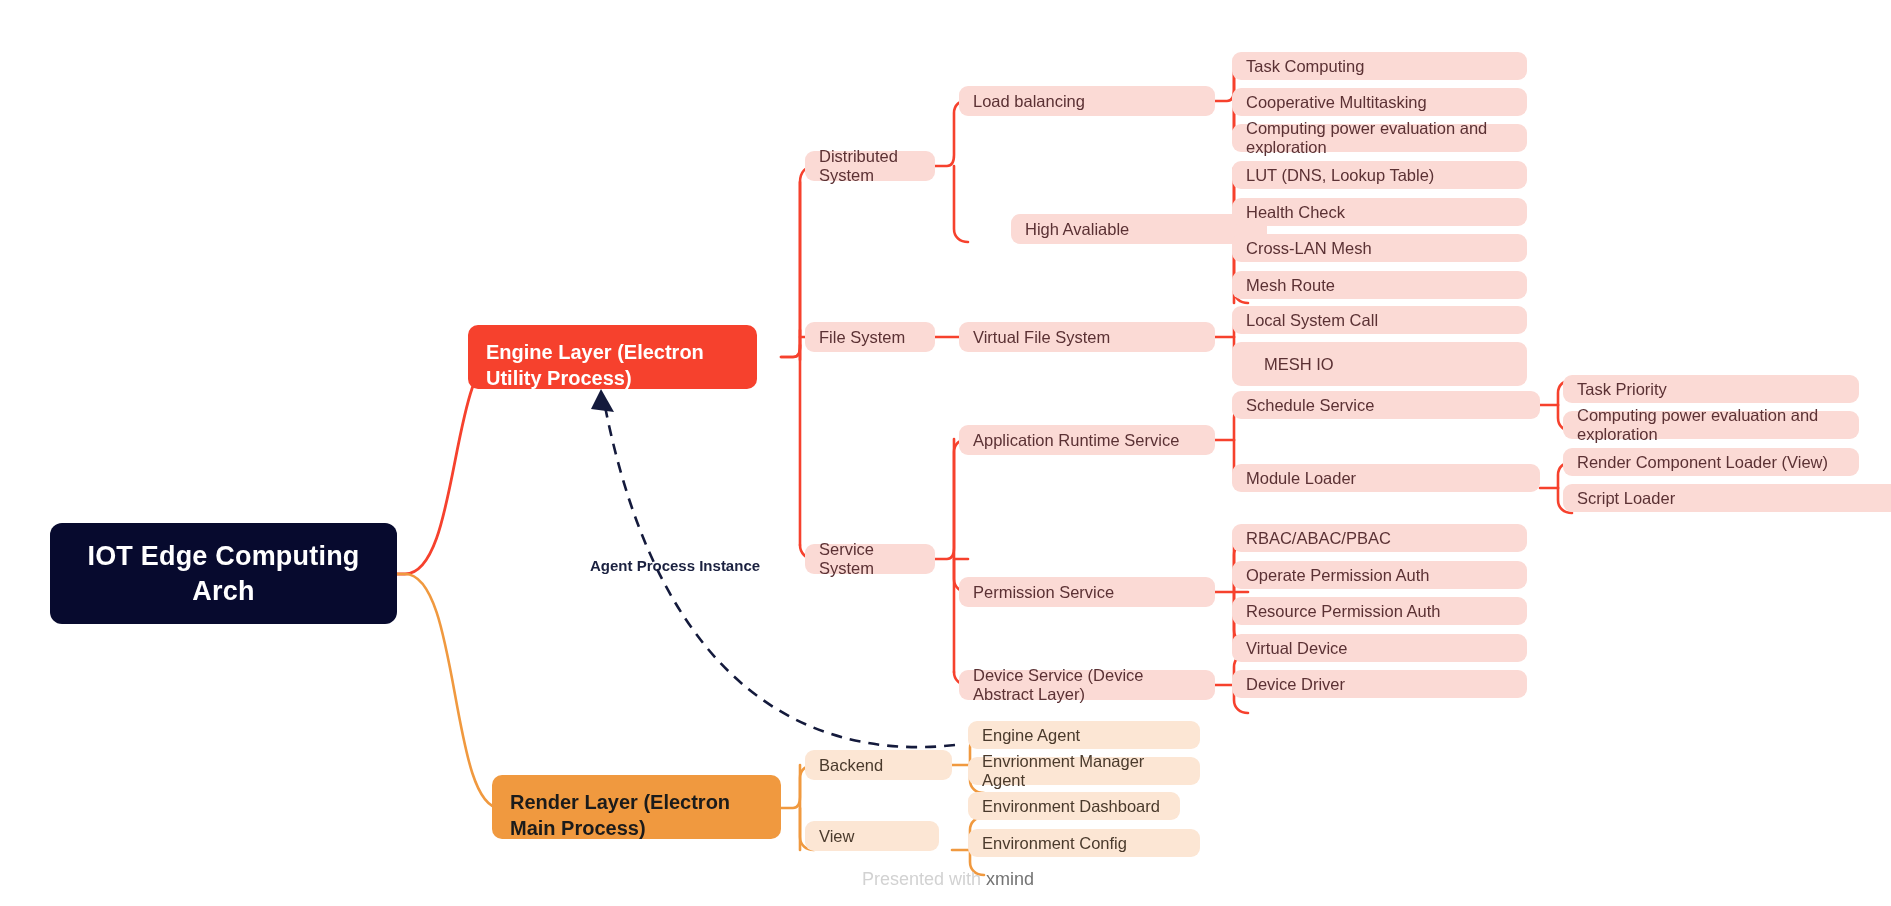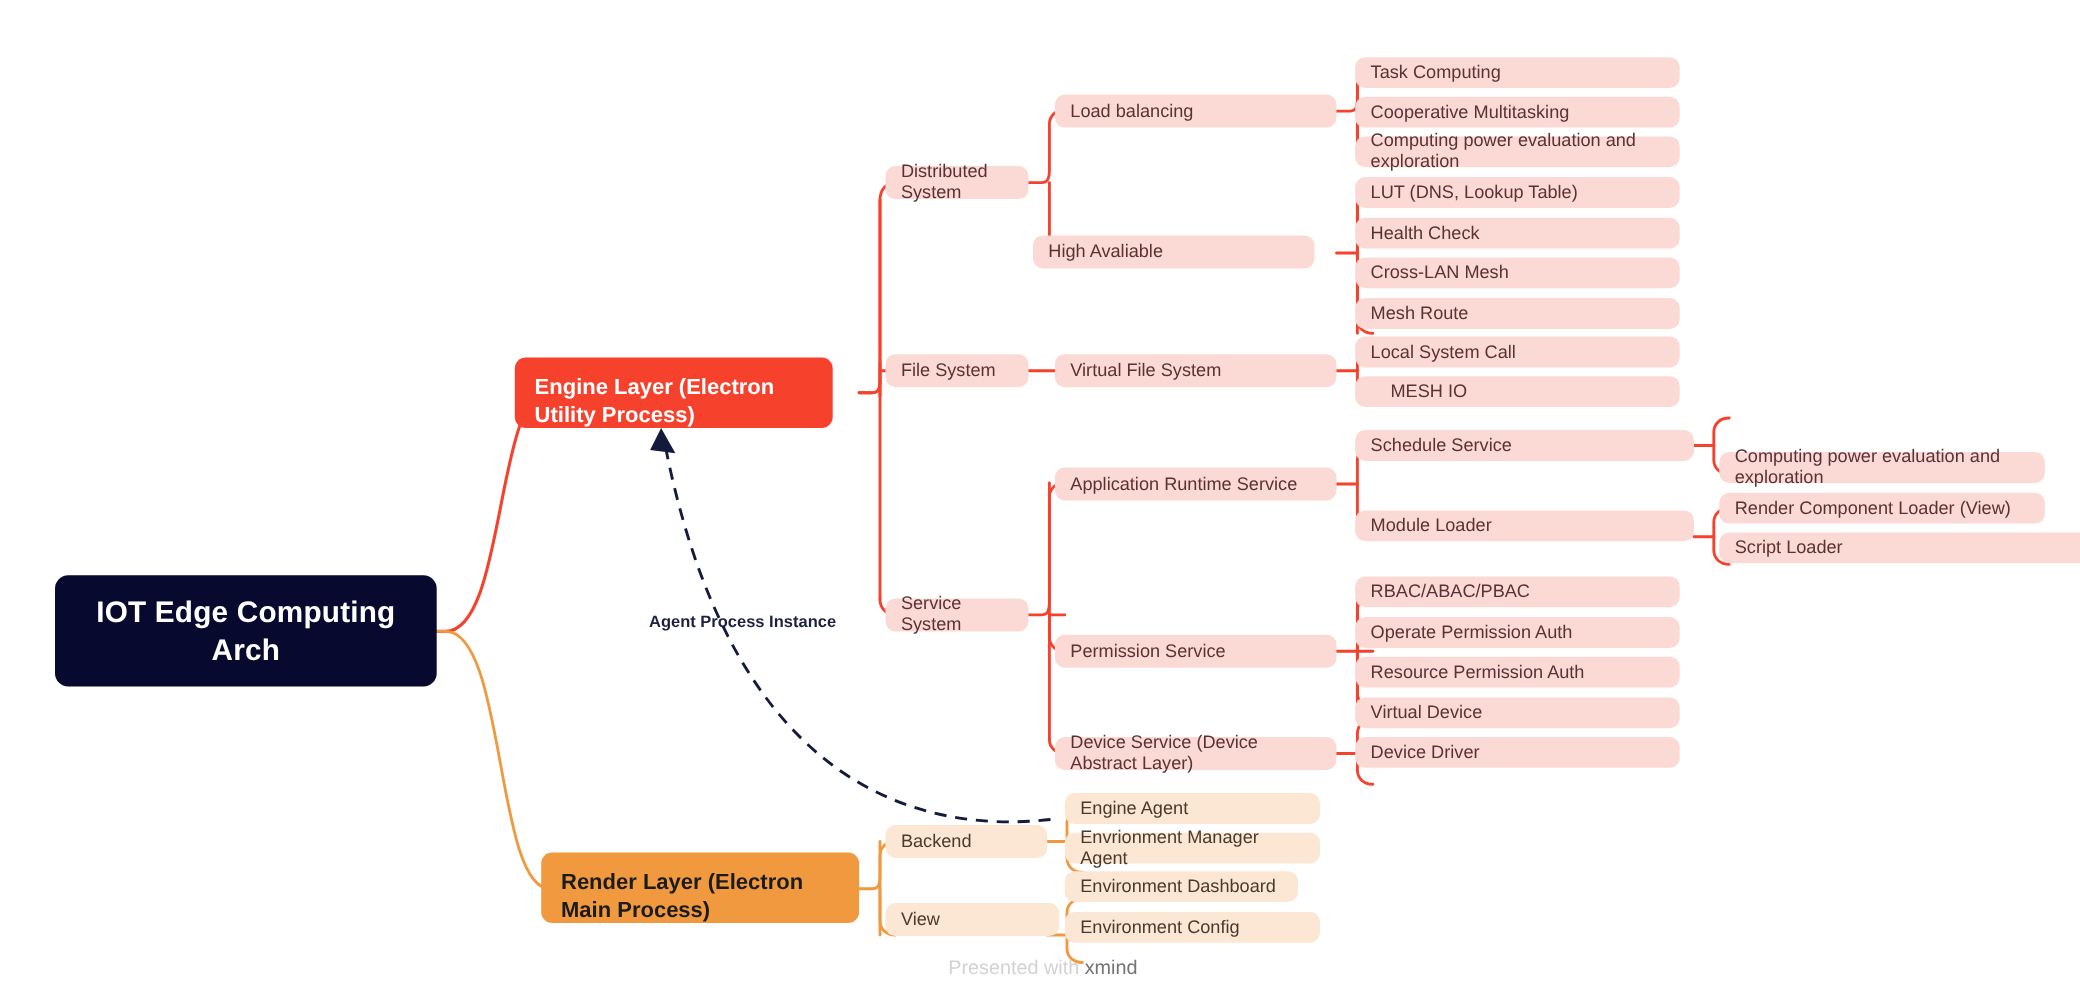--- a/index.html
+++ b/index.html
@@ -204,21 +204,21 @@
   </div>
 
   <div class="node node-red" style="left:805px; top:544px; width:130px; height:30px;">
     <span>Service System</span>
   </div>
 
   <div class="node node-red" style="left:959px; top:86px; width:256px; height:30px;">
     <span>Load balancing</span>
   </div>
 
-  <div class="node node-red" style="left:939px; top:214px; width:256px; height:30px;">
+  <div class="node node-red" style="left:1011px; top:214px; width:256px; height:30px;">
     <span>High Avaliable</span>
   </div>
 
   <div class="node node-red" style="left:959px; top:322px; width:256px; height:30px;">
     <span>Virtual File System</span>
   </div>
 
   <div class="node node-red" style="left:959px; top:425px; width:256px; height:30px;">
     <span>Application Runtime Service</span>
   </div>
@@ -256,32 +256,35 @@
   </div>
 
   <div class="node node-red" style="left:1232px; top:271px; width:295px; height:28px;">
     <span>Mesh Route</span>
   </div>
 
   <div class="node node-red" style="left:1232px; top:306px; width:295px; height:28px;">
     <span>Local System Call</span>
   </div>
 
-  <div class="node node-red" style="left:1232px; top:342px; width:295px; height:28px;padding-left:32px;">
+  <div class="node node-red" style="left:1232px; top:342px; width:295px; height:44px;padding-left:32px;">
     <span>MESH IO</span>
   </div>
 
   <div class="node node-red" style="left:1232px; top:391px; width:308px; height:28px;">
     <span>Schedule Service</span>
   </div>
 
   <div class="node node-red" style="left:1232px; top:464px; width:308px; height:28px;">
     <span>Module Loader</span>
   </div>
 
+  <div class="node node-red" style="left:1563px; top:375px; width:296px; height:28px;">
+    <span>Task Priority</span>
+  </div>
 
   <div class="node node-red" style="left:1563px; top:411px; width:296px; height:28px;">
     <span>Computing power evaluation and exploration</span>
   </div>
 
   <div class="node node-red" style="left:1563px; top:448px; width:296px; height:28px;">
     <span>Render Component Loader (View)</span>
   </div>
 
   <div class="node node-red" style="left:1563px; top:484px; width:356px; height:28px;align-items:center;">
@@ -305,21 +308,21 @@
   </div>
 
   <div class="node node-red" style="left:1232px; top:670px; width:295px; height:28px;">
     <span>Device Driver</span>
   </div>
 
   <div class="node node-orange" style="left:805px; top:750px; width:147px; height:30px;">
     <span>Backend</span>
   </div>
 
-  <div class="node node-orange" style="left:805px; top:821px; width:158px; height:30px;">
+  <div class="node node-orange" style="left:805px; top:821px; width:134px; height:30px;">
     <span>View</span>
   </div>
 
   <div class="node node-orange" style="left:968px; top:721px; width:232px; height:28px;">
     <span>Engine Agent</span>
   </div>
 
   <div class="node node-orange" style="left:968px; top:757px; width:232px; height:28px;">
     <span>Envrionment Manager Agent</span>
   </div>

